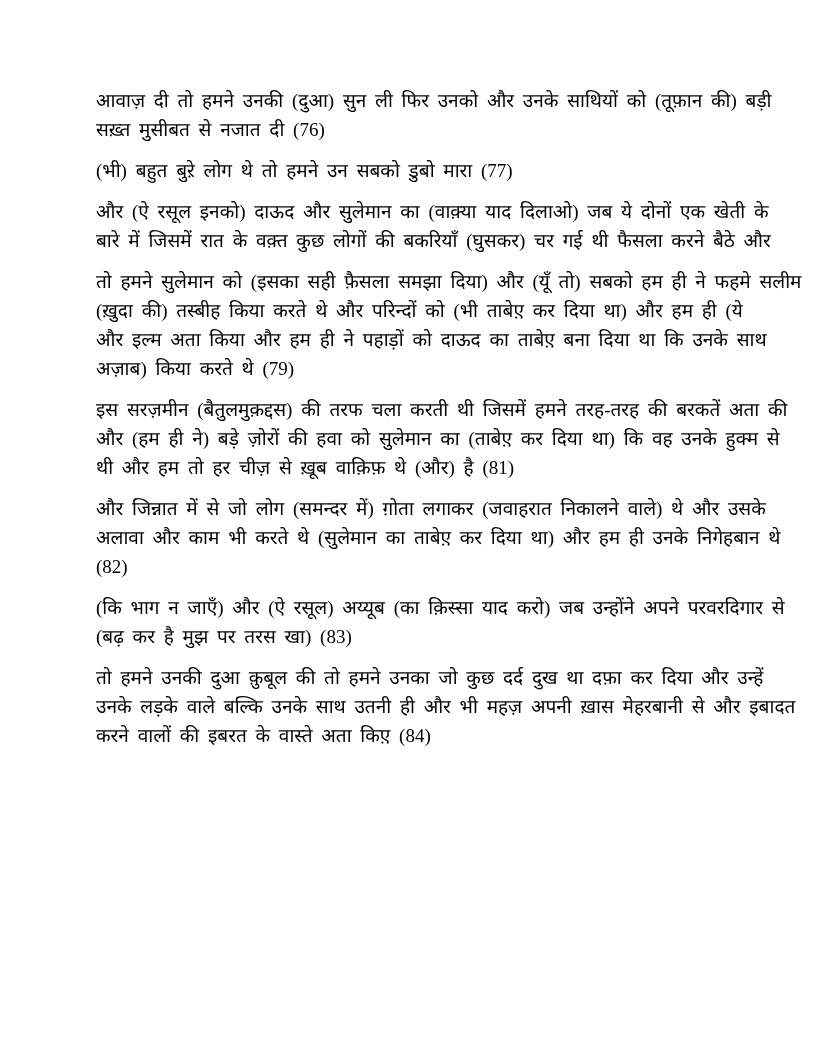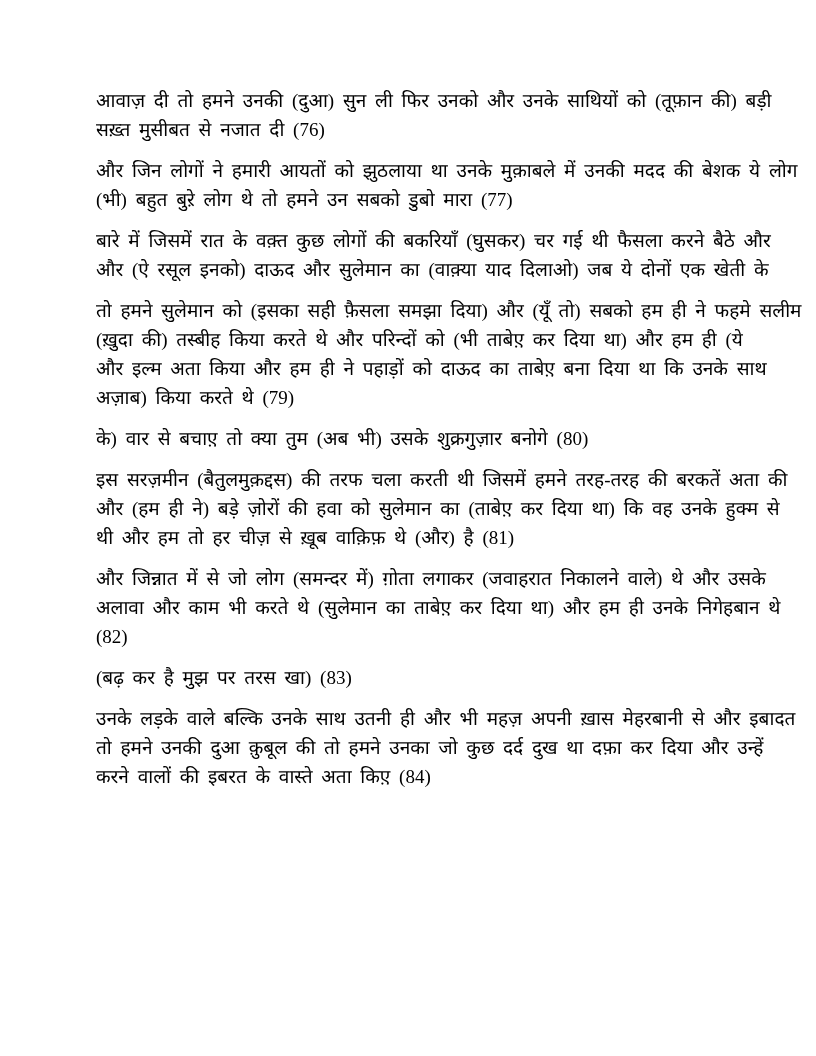--- a/index.html
+++ b/index.html
@@ -43,48 +43,47 @@
 </head>
 <body>
 
 <div class="page">
   <div class="text-body">
       <div class="paragraph">
         <div class="line">आवाज़ दी तो हमने उनकी (दुआ) सुन ली फिर उनको और उनके साथियों को (तूफ़ान की) बड़ी</div>
         <div class="line">सख़्त मुसीबत से नजात दी (76)</div>
       </div>
       <div class="paragraph">
-        <div class="line">और जिन लोगों ने हमारी आयतों को झुठलाया था उनके मुक़ाबले में उनकी मदद की बेशक ये लोग</div>
         <div class="line">(भी) बहुत बुरे़ लोग थे तो हमने उन सबको डुबो मारा (77)</div>
       </div>
       <div class="paragraph">
+        <div class="line">और (ऐ रसूल इनको) दाऊद और सुलेमान का (वाक़्या याद दिलाओ) जब ये दोनों एक खेती के</div>
         <div class="line">बारे में जिसमें रात के वक़्त कुछ लोगों की बकरियाँ (घुसकर) चर गई थी फैसला करने बैठे और</div>
-        <div class="line">और (ऐ रसूल इनको) दाऊद और सुलेमान का (वाक़्या याद दिलाओ) जब ये दोनों एक खेती के</div>
       </div>
       <div class="paragraph">
         <div class="line">तो हमने सुलेमान को (इसका सही फ़ैसला समझा दिया) और (यूँ तो) सबको हम ही ने फहमे सलीम</div>
         <div class="line">(ख़ुदा की) तस्बीह किया करते थे और परिन्दों को (भी ताबेए़ कर दिया था) और हम ही (ये</div>
         <div class="line">और इल्म अता किया और हम ही ने पहाड़ों को दाऊद का ताबेए़ बना दिया था कि उनके साथ</div>
         <div class="line">अज़ाब) किया करते थे (79)</div>
       </div>
       <div class="paragraph">
-        <div class="line">के) वार से बचाए़ तो क्या तुम (अब भी) उसके शुक्रगुज़ार बनोगे (80)</div>
       </div>
       <div class="paragraph">
         <div class="line">इस सरज़मीन (बैतुलमुक़द्दस) की तरफ चला करती थी जिसमें हमने तरह-तरह की बरकतें अता की</div>
         <div class="line">और (हम ही ने) बडे़ ज़ोरों की हवा को सुलेमान का (ताबेए़ कर दिया था) कि वह उनके हुक्म से</div>
         <div class="line">थी और हम तो हर चीज़ से ख़ूब वाक़िफ़ थे (और) है (81)</div>
       </div>
       <div class="paragraph">
         <div class="line">और जिन्नात में से जो लोग (समन्दर में) ग़ोता लगाकर (जवाहरात निकालने वाले) थे और उसके</div>
         <div class="line">अलावा और काम भी करते थे (सुलेमान का ताबेए़ कर दिया था) और हम ही उनके निगेहबान थे</div>
         <div class="line">(82)</div>
       </div>
       <div class="paragraph">
+        <div class="line">(कि भाग न जाएँ) और (ऐ रसूल) अय्यूब (का क़िस्सा याद करो) जब उन्होंने अपने परवरदिगार से</div>
         <div class="line">(बढ़ कर है मुझ पर तरस खा) (83)</div>
       </div>
       <div class="paragraph">
+        <div class="line">तो हमने उनकी दुआ क़ुबूल की तो हमने उनका जो कुछ दर्द दुख था दफ़ा कर दिया और उन्हें</div>
         <div class="line">उनके लड़के वाले बल्कि उनके साथ उतनी ही और भी महज़ अपनी ख़ास मेहरबानी से और इबादत</div>
-        <div class="line">तो हमने उनकी दुआ क़ुबूल की तो हमने उनका जो कुछ दर्द दुख था दफ़ा कर दिया और उन्हें</div>
         <div class="line">करने वालों की इबरत के वास्ते अता किए़ (84)</div>
       </div>
     </div>
 </div>
 
 </body></html>

